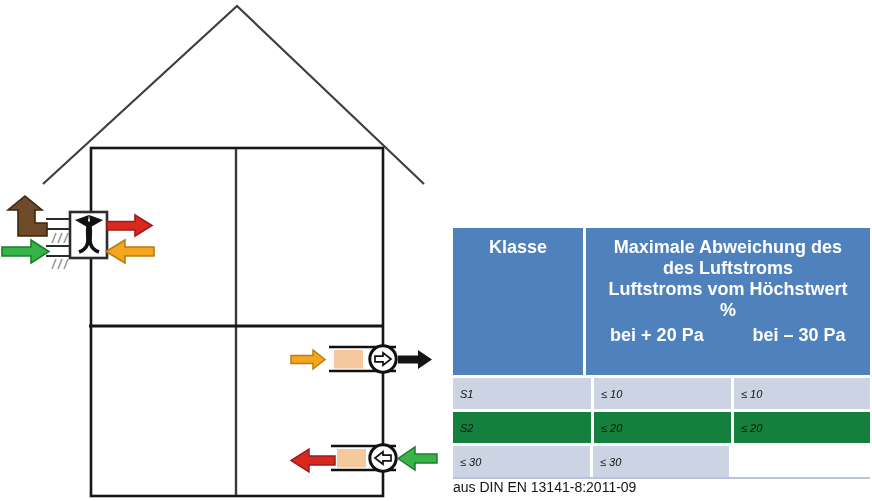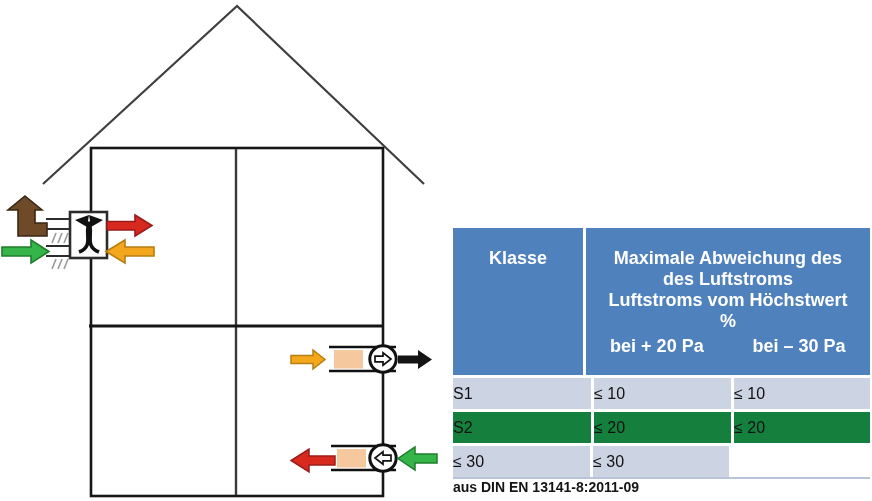--- a/index.html
+++ b/index.html
@@ -10,37 +10,38 @@
     font-family:"Liberation Sans", sans-serif;
     overflow:hidden;
   }
   .diagram-svg{position:absolute;left:0;top:0;}
 
   
   .flow-table{position:absolute;left:453px;top:228px;width:417px;}
   .thead{display:flex;gap:3px;}
   .th{
     background:#4f81bd;color:#ffffff;font-weight:bold;font-size:18px;
-    height:147px;box-sizing:border-box;padding-top:20px;text-align:center;
+    height:147px;box-sizing:border-box;padding-top:9px;text-align:center;
   }
   .th-klasse{width:138px;}
   .th-merged{width:302px;display:flex;flex-direction:column;line-height:21px;}
   .subrow{display:flex;margin-top:4px;}
   .sub{flex:1;text-align:center;}
   .tr{display:flex;gap:3px;margin-top:3px;}
   .td{
-    height:31px;font-size:16px;color:#111111;
-    display:flex;align-items:center;box-sizing:border-box;
+    height:31px;font-size:11px;color:#111111;
+    display:flex;align-items:center;padding-left:7px;box-sizing:border-box;
     background:#ccd3e3;
+    font-style:italic;
   }
   .tr.even .td{background:#15803d;}
   .c1{width:138px;} .c2{width:137px;} .c3{width:136px;}
   .tbl-bottom-border{height:2px;background:#b9c4da;}
 
-  .caption{position:absolute;left:453px;top:479px;font-size:14px;color:#141414;font-weight:bold;}
+  .caption{position:absolute;left:453px;top:479px;font-size:14px;color:#141414;}
 </style>
 </head>
 <body>
 
 <div class="canvas">
 
   <svg class="diagram-svg" width="872" height="501" viewBox="0 0 872 501">
 
     <polyline points="43,184 237,6 424,184" fill="none" stroke="#3f3f3f" stroke-width="2.2"></polyline>
     <rect x="91" y="148" width="292" height="348" fill="none" stroke="#161616" stroke-width="2.6"></rect>

